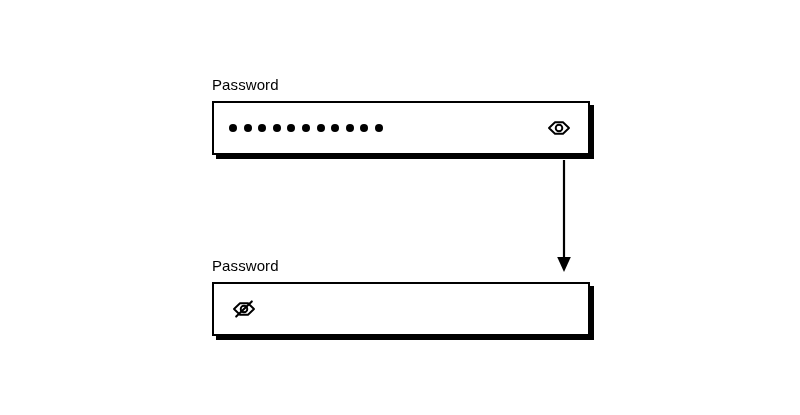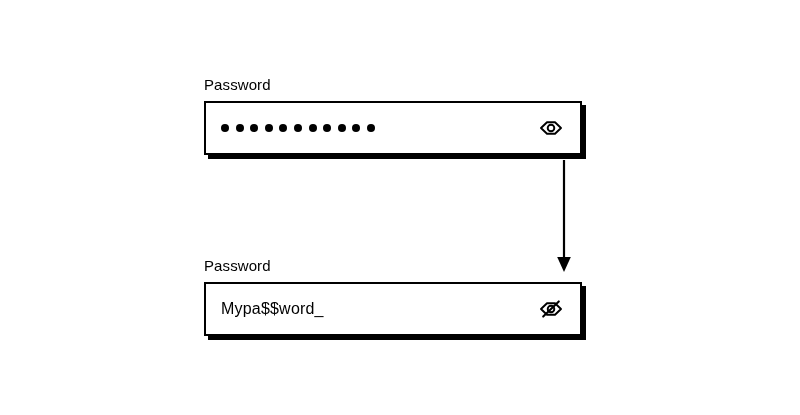--- a/index.html
+++ b/index.html
@@ -16,21 +16,21 @@
     position: relative;
     width: 800px;
     height: 415px;
     background: #ffffff;
     overflow: hidden;
   }
 
   
   .field-group {
     position: absolute;
-    left: 204px;
+    left: 212px;
     width: 378px;
   }
   #group-masked  { top: 76px; }
   #group-revealed{ top: 257px; }
 
   .field-label {
     font-size: 15px;
     line-height: 18px;
     color: #000000;
     letter-spacing: 0.1px;
@@ -149,23 +149,20 @@
     <line x1="15" y1="0" x2="15" y2="100" stroke="#000000" stroke-width="2.2"></line>
     <polygon points="15,112 8.2,97 21.8,97" fill="#000000"></polygon>
   </svg>
 
   <div class="field-group" id="group-revealed">
 
     <div class="field-label">Password</div>
 
     <div class="field-box">
 
-      <div class="field-content">
-        <span class="field-value">Mypa$$word_</span>
-      </div>
 
       <button class="eye-toggle" type="button" id="toggle-revealed" title="Hide password">
         <svg width="26" height="22" viewBox="0 0 26 22" aria-hidden="true">
           <path d="M3 11 L9 5.2 L17 5.2 L23 11 L17 16.8 L9 16.8 Z" fill="none" stroke="#000000" stroke-width="1.9" stroke-linejoin="round"></path>
           <circle cx="13" cy="11" r="3.3" fill="none" stroke="#000000" stroke-width="1.9"></circle>
           <line x1="5.2" y1="18.6" x2="20.8" y2="3.4" stroke="#000000" stroke-width="2.1" stroke-linecap="round"></line>
         </svg>
       </button>
     </div>
   </div>

